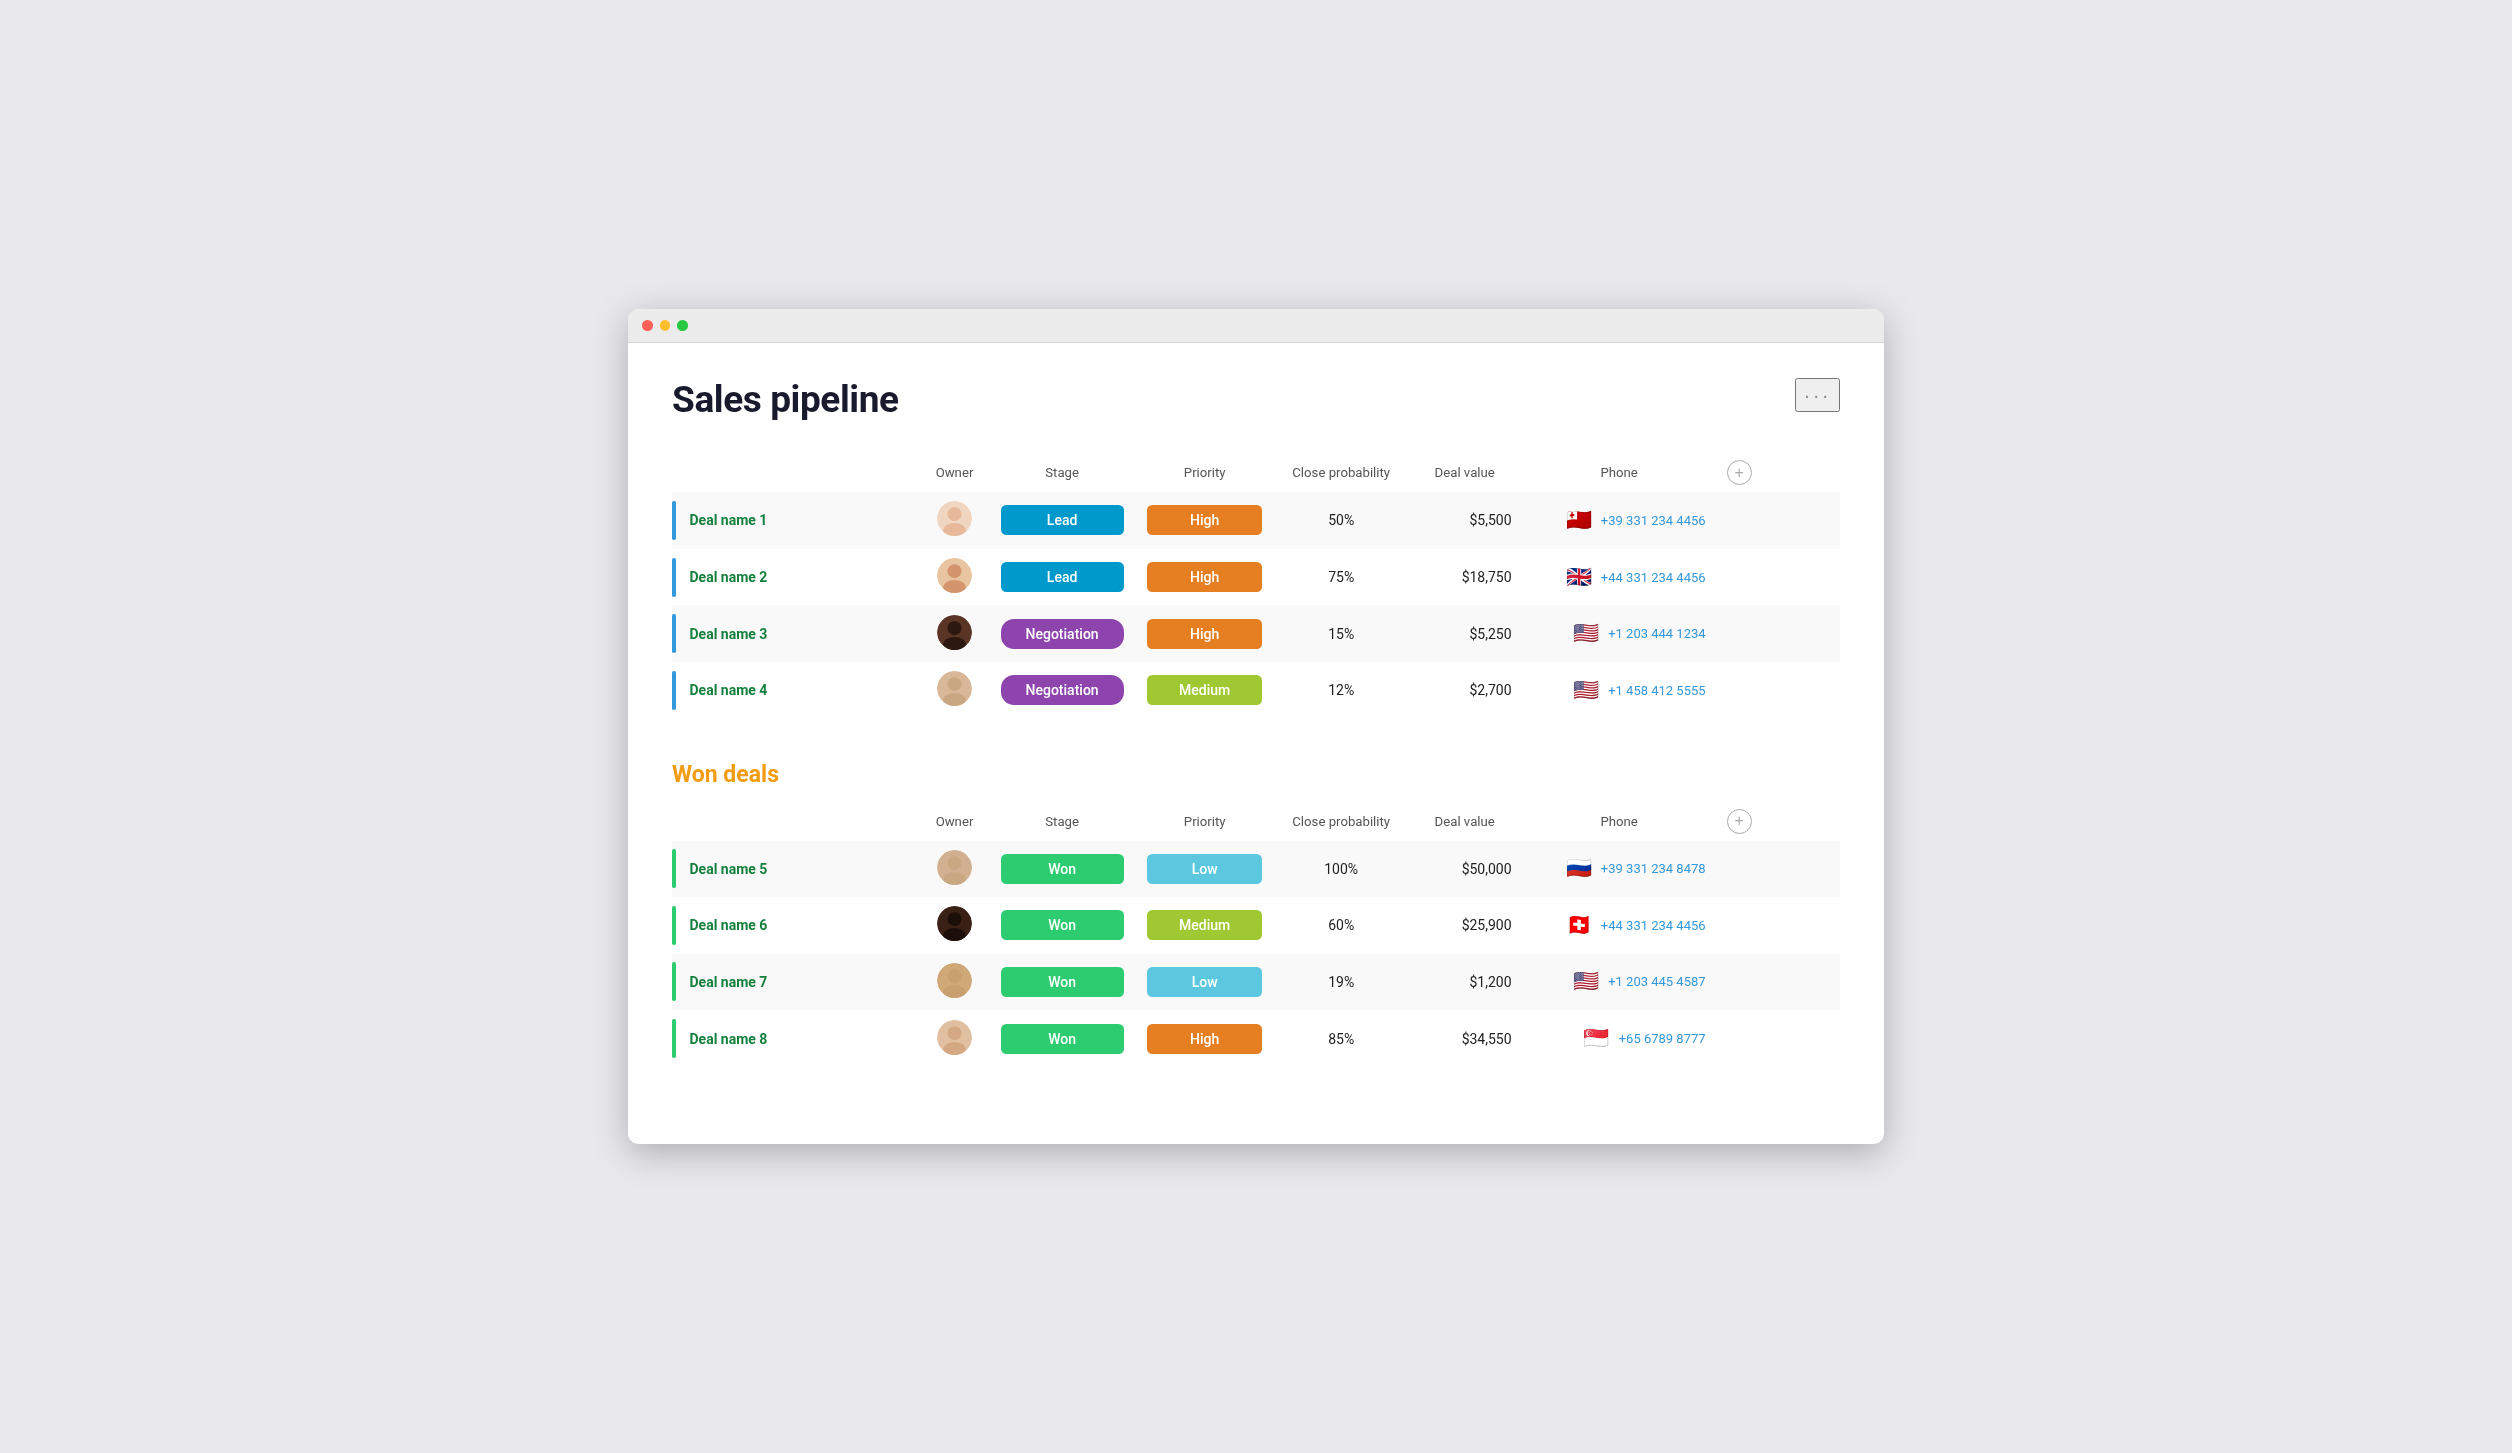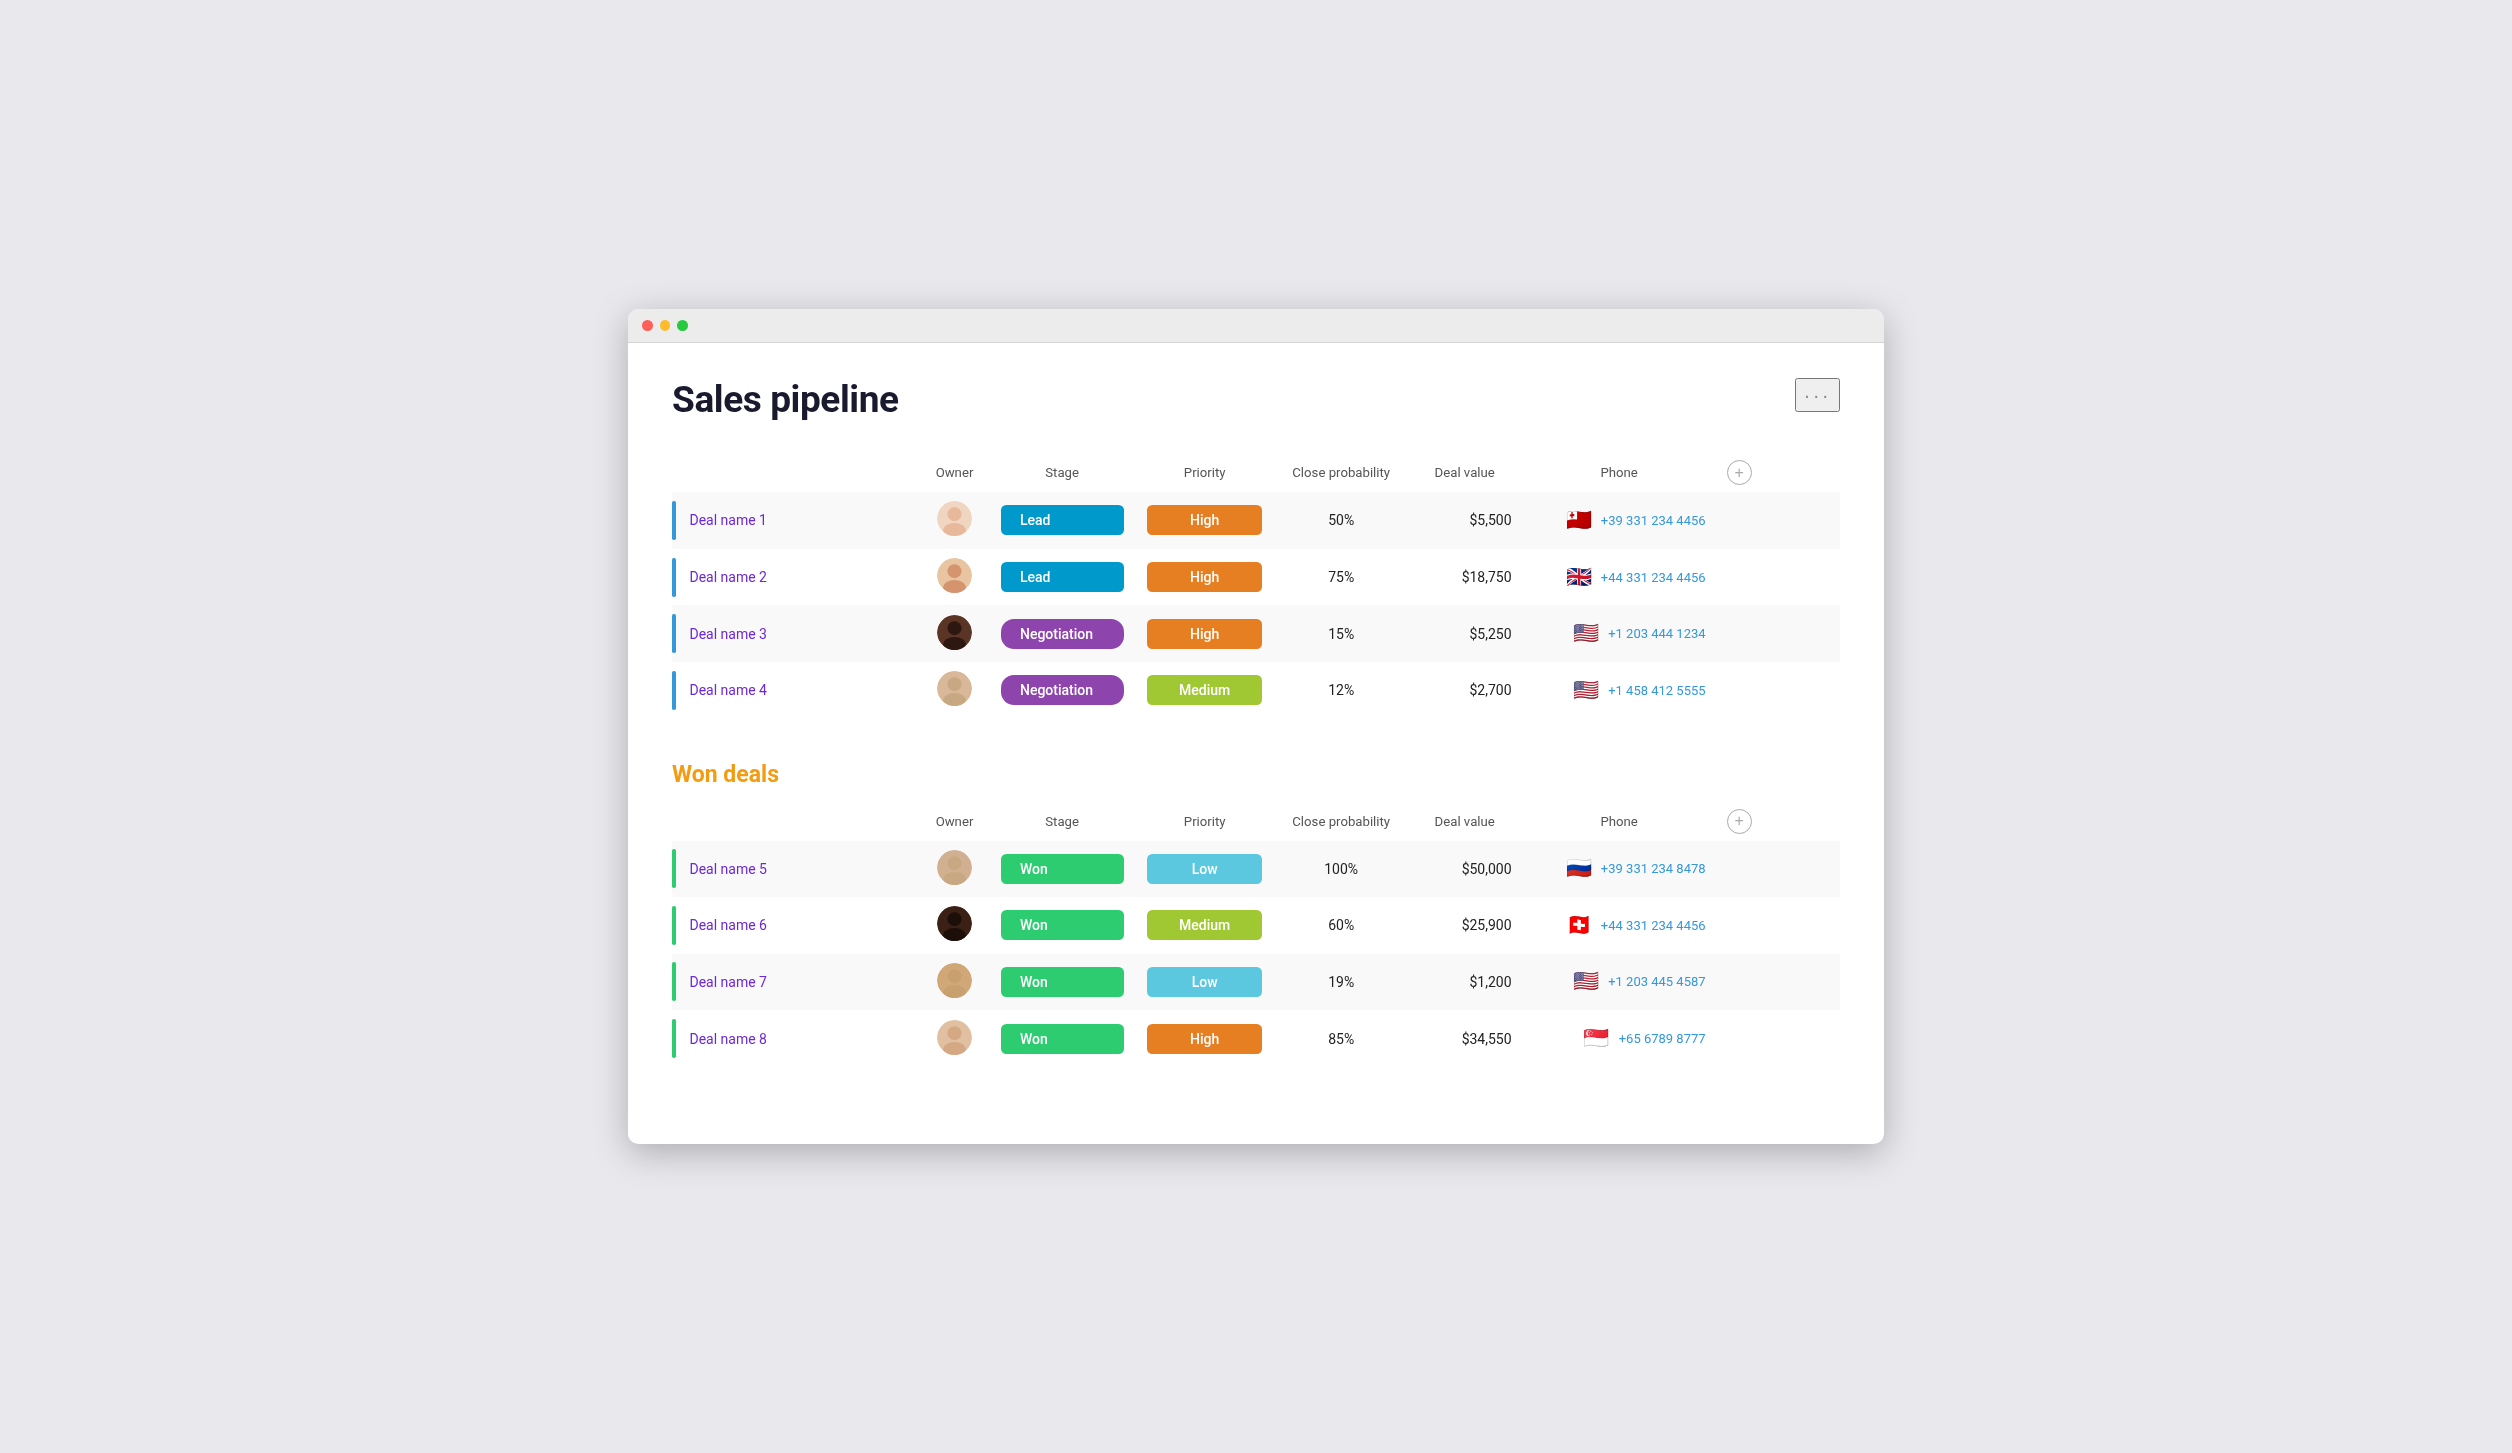--- a/index.html
+++ b/index.html
@@ -163,41 +163,41 @@
       border-radius: 1.8px;
       margin-right: 14px;
       flex-shrink: 0;
     }
 
     .left-border.won { background: #2ecc71; }
     .left-border.new { background: #3498db; }
 
     .deal-name-text {
       font-size: 14px;
-      color: #6d28d9;
-      font-weight: 400;
+      color: #15803d;
+      font-weight: 700;
     }
 
     .avatar {
       width: 35px;
       height: 35px;
       border-radius: 50%;
       overflow: hidden;
       display: inline-block;
     }
 
     .stage-badge {
       display: inline-block;
       padding: 7px 19.4px;
       border-radius: 5.3px;
       color: #fff;
       font-size: 14px;
       font-weight: 500;
       min-width: 123px;
-      text-align: left;
+      text-align: center;
     }
 
     .stage-lead { background: #0099cc; }
     .stage-negotiation { background: #8e44ad; border-radius: 13px; }
     .stage-won { background: #2ecc71; }
 
     .priority-badge {
       display: inline-block;
       padding: 7px 19.4px;
       border-radius: 5.3px;

